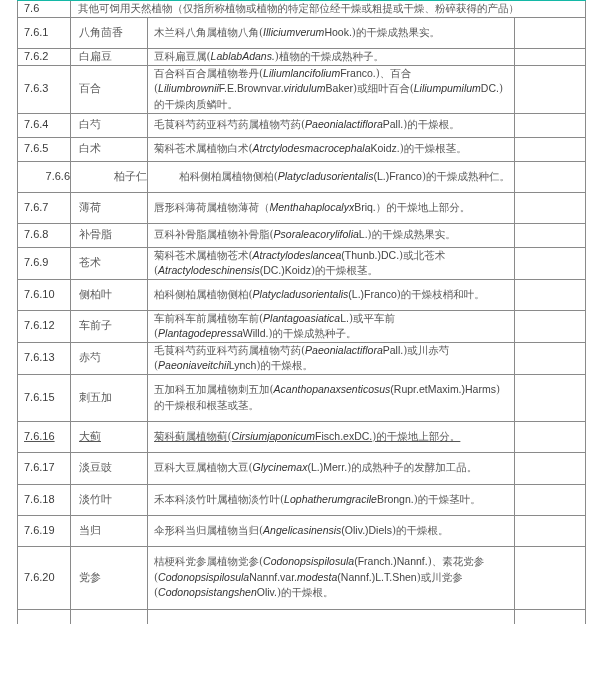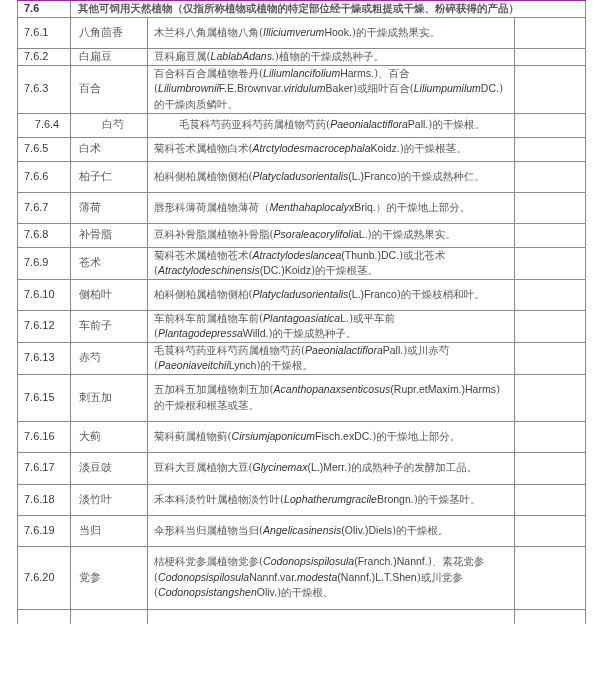--- a/index.html
+++ b/index.html
@@ -8,21 +8,21 @@
   .doc { position: absolute; left: 17px; top: -1px; width: 568px; }
   table { border-collapse: collapse; width: 568px; table-layout: fixed; }
   td { border: 1px solid #8a8a8a; padding: 0 0 0 7px; vertical-align: middle;
        font-size: 10.5px; line-height: 15.5px; color: #5a5a5a; }
   td.num { font-family: "Liberation Sans", sans-serif; font-size: 11px; color: #3a3a3a; padding-left: 6px; }
   td.name { font-size: 11px; color: #5a5a5a; padding-left: 8px; }
   td.desc { padding-left: 6px; padding-right: 4px; }
   td.blank { }
   .lat { font-family: "Liberation Sans", sans-serif; font-style: italic; color: #333; }
   .auth { font-family: "Liberation Sans", sans-serif; color: #444; }
-  .sect td { height: 16px; border-top: 2px solid #a21caf; font-weight: bold; }
+  .sect td { height: 16px; border-top: 2px solid #14b8a6; }
   .sect td.title { font-size: 10.5px; margin-left: 8px; }
   col.c1 { width: 53px; } col.c2 { width: 77px; } col.c3 { width: 367px; } col.c4 { width: 71px; }
   tr.r-partial td { height: 14px; border-bottom: none; }
 </style>
 </head>
 <body>
 
 <div class="doc">
   <table>
     <colgroup>
@@ -44,36 +44,36 @@
         </tr>
         <tr style="height: 16px;">
           <td class="num">7.6.2</td>
           <td class="name">白扁豆</td>
           <td class="desc"><span>豆科扁豆属(</span><span class="lat">Lablab</span><span class="lat">Adans.</span><span>)植物的干燥成熟种子。</span></td>
           <td class="blank"></td>
         </tr>
         <tr style="height: 48px;">
           <td class="num">7.6.3</td>
           <td class="name">百合</td>
-          <td class="desc"><span>百合科百合属植物卷丹(</span><span class="lat">Liliumlancifolium</span><span class="auth">Harms.</span><span>)、百合(</span><span class="lat">Liliumbrownii</span><span class="auth">F.E.Brownvar.</span><span class="lat">viridulum</span><span class="auth">Baker</span><span>)或细叶百合(</span><span class="lat">Liliumpumilum</span><span class="auth">DC.</span><span>)的干燥肉质鳞叶。</span></td>
+          <td class="desc"><span>百合科百合属植物卷丹(</span><span class="lat">Liliumlancifolium</span><span class="auth">Franco.</span><span>)、百合(</span><span class="lat">Liliumbrownii</span><span class="auth">F.E.Brownvar.</span><span class="lat">viridulum</span><span class="auth">Baker</span><span>)或细叶百合(</span><span class="lat">Liliumpumilum</span><span class="auth">DC.</span><span>)的干燥肉质鳞叶。</span></td>
           <td class="blank"></td>
         </tr>
-        <tr style="height: 24px; text-align: center;">
+        <tr style="height: 24px;">
           <td class="num">7.6.4</td>
           <td class="name">白芍</td>
           <td class="desc"><span>毛茛科芍药亚科芍药属植物芍药(</span><span class="lat">Paeonialactiflora</span><span class="auth">Pall.</span><span>)的干燥根。</span></td>
           <td class="blank"></td>
         </tr>
         <tr style="height: 24px;">
           <td class="num">7.6.5</td>
           <td class="name">白术</td>
           <td class="desc"><span>菊科苍术属植物白术(</span><span class="lat">Atrctylodesmacrocephala</span><span class="auth">Koidz.</span><span>)的干燥根茎。</span></td>
           <td class="blank"></td>
         </tr>
-        <tr style="height: 31px;">
+        <tr style="height: 31px; text-align: right;">
           <td class="num">7.6.6</td>
           <td class="name">柏子仁</td>
           <td class="desc"><span>柏科侧柏属植物侧柏(</span><span class="lat">Platycladusorientalis</span><span class="auth">(L.)Franco</span><span>)的干燥成熟种仁。</span></td>
           <td class="blank"></td>
         </tr>
         <tr style="height: 31px;">
           <td class="num">7.6.7</td>
           <td class="name">薄荷</td>
           <td class="desc"><span>唇形科薄荷属植物薄荷（</span><span class="lat">Menthahaplocalyx</span><span class="auth">Briq.</span><span>）的干燥地上部分。</span></td>
           <td class="blank"></td>
@@ -107,21 +107,21 @@
           <td class="name">赤芍</td>
           <td class="desc"><span>毛茛科芍药亚科芍药属植物芍药(</span><span class="lat">Paeonialactiflora</span><span class="auth">Pall.</span><span>)或川赤芍(</span><span class="lat">Paeoniaveitchii</span><span class="auth">Lynch</span><span>)的干燥根。</span></td>
           <td class="blank"></td>
         </tr>
         <tr style="height: 47px;">
           <td class="num">7.6.15</td>
           <td class="name">刺五加</td>
           <td class="desc"><span>五加科五加属植物刺五加(</span><span class="lat">Acanthopanaxsenticosus</span><span class="auth">(Rupr.etMaxim.)Harms</span><span>)的干燥根和根茎或茎。</span></td>
           <td class="blank"></td>
         </tr>
-        <tr style="height: 31px;">
+        <tr style="height: 31px; text-decoration: underline;">
           <td class="num">7.6.16</td>
           <td class="name">大蓟</td>
           <td class="desc"><span>菊科蓟属植物蓟(</span><span class="lat">Cirsiumjaponicum</span><span class="auth">Fisch.exDC.</span><span>)的干燥地上部分。</span></td>
           <td class="blank"></td>
         </tr>
         <tr style="height: 32px; margin-top: 24px;">
           <td class="num">7.6.17</td>
           <td class="name">淡豆豉</td>
           <td class="desc"><span>豆科大豆属植物大豆(</span><span class="lat">Glycinemax</span><span class="auth">(L.)Merr.</span><span>)的成熟种子的发酵加工品。</span></td>
           <td class="blank"></td>

